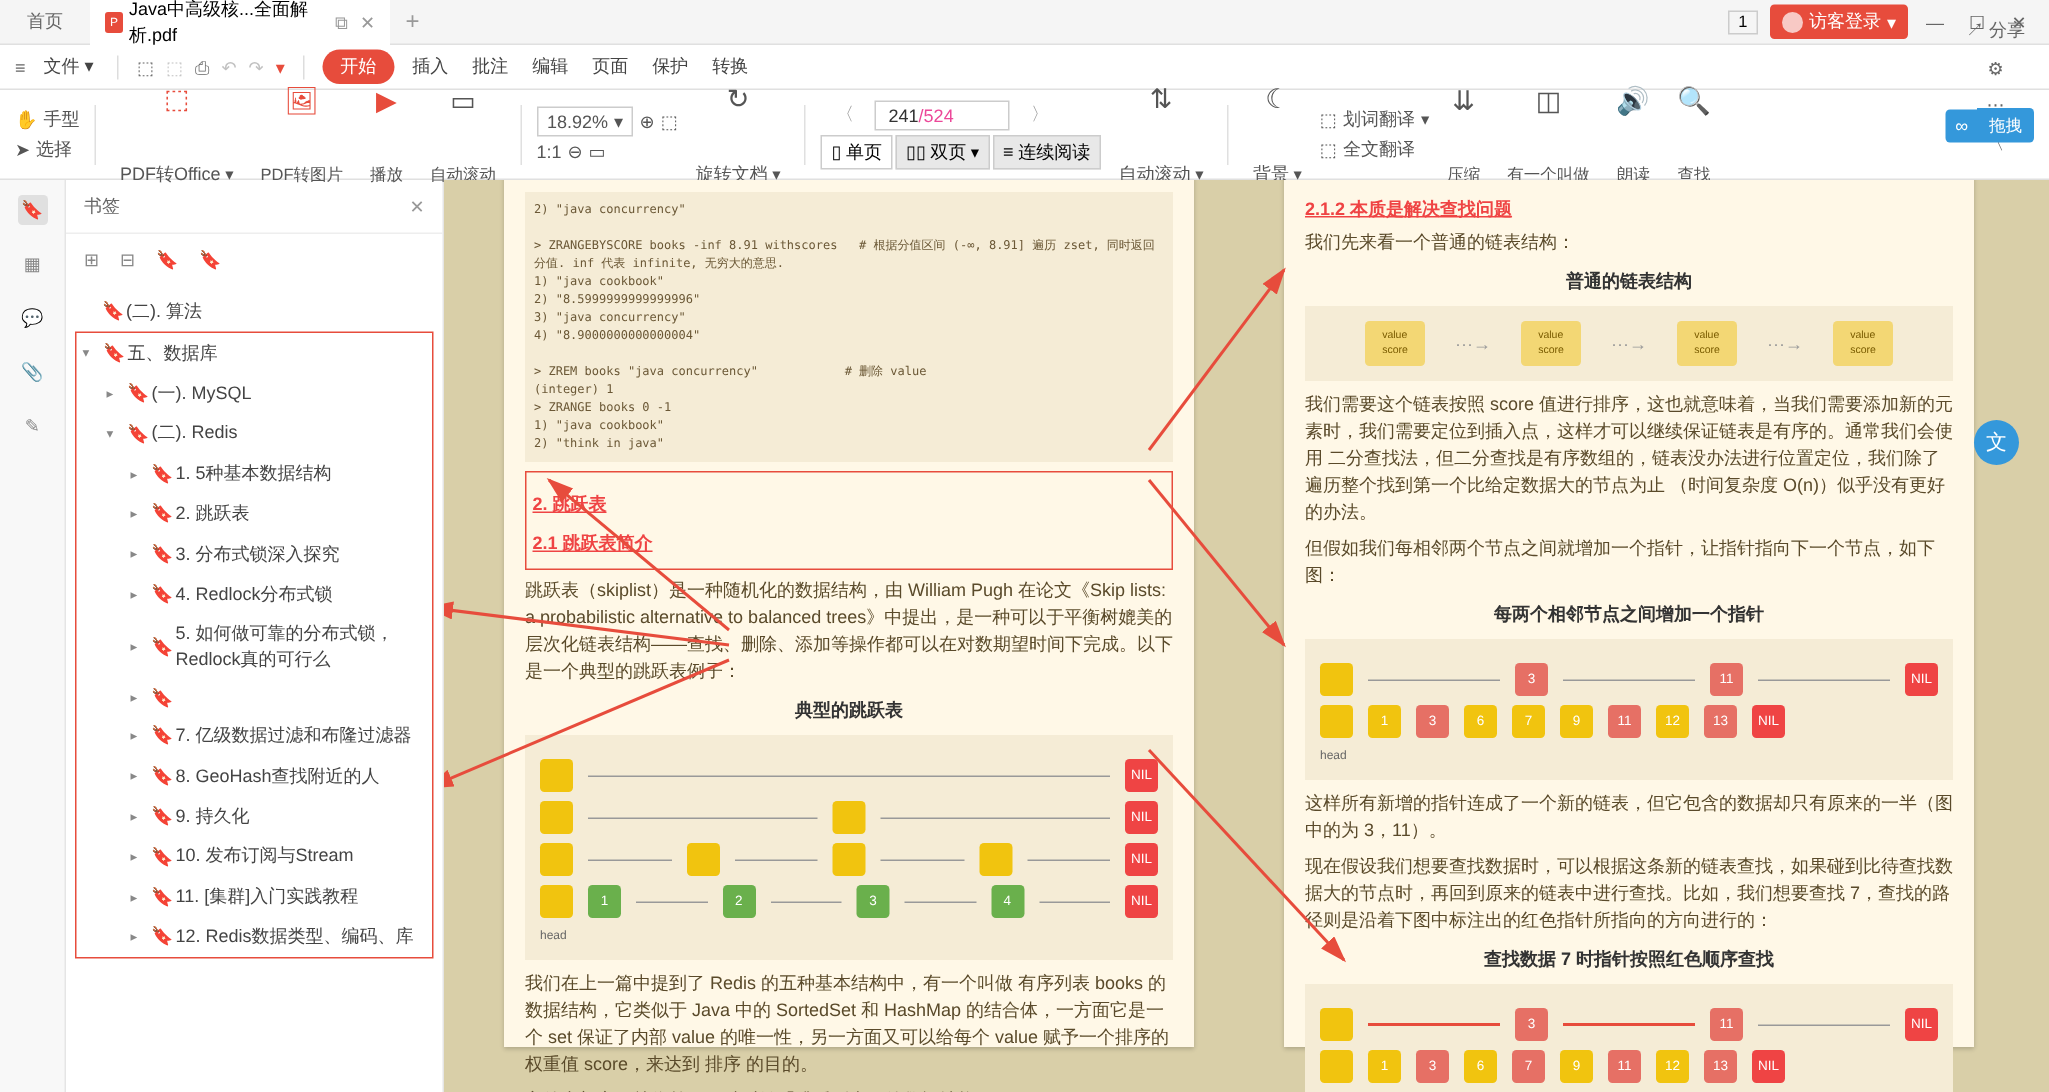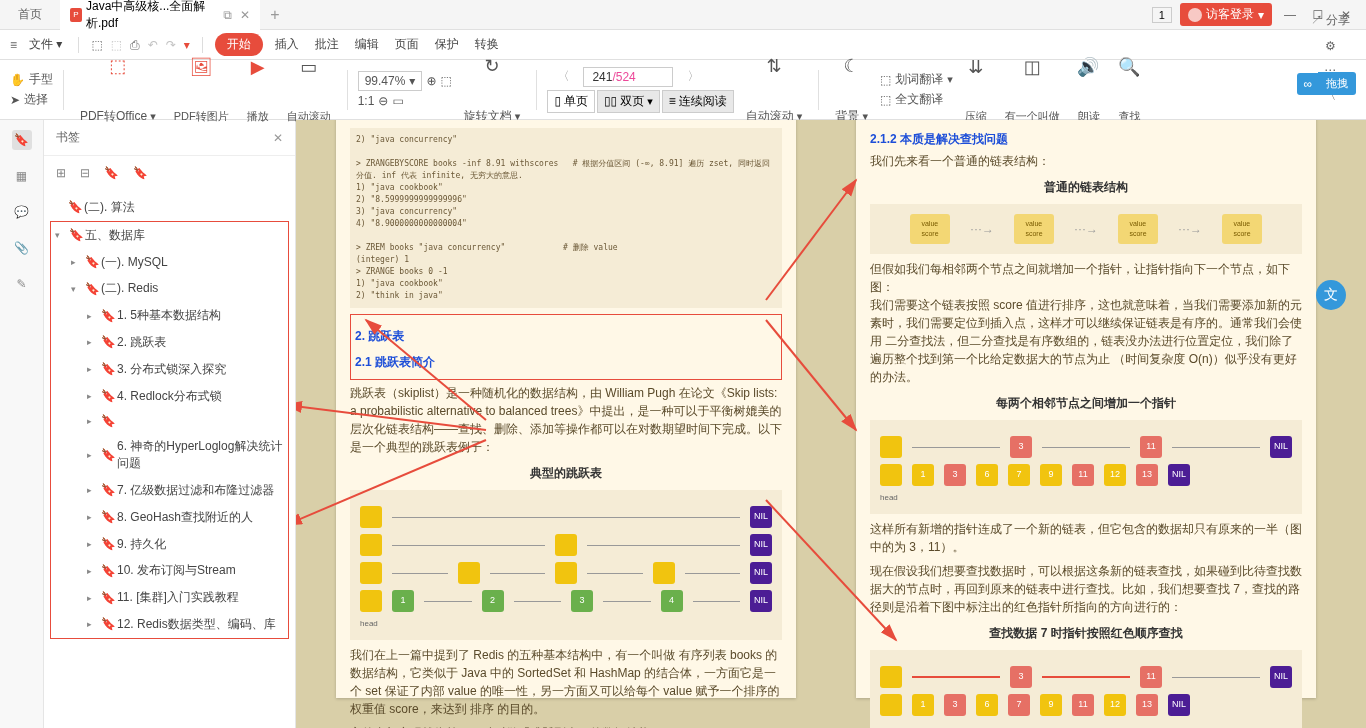--- a/index.html
+++ b/index.html
@@ -67,29 +67,29 @@
 .indent-0{padding-left:4px;}
 .indent-1{padding-left:20px;}
 .indent-2{padding-left:36px;}
 .red-box{border:1px solid #e74c3c;}
 
 .content{flex:1;background:#d9cfa8;position:relative;overflow:hidden;}
 .page{position:absolute;background:#fff8e7;box-shadow:0 1px 3px rgba(0,0,0,0.2);font-size:9px;color:#5a4a2a;padding:14px;line-height:1.5;}
 .page-left{left:40px;top:-12px;width:460px;height:590px;}
 .page-right{left:560px;top:-12px;width:460px;height:590px;}
 .code-block{background:#f5ecd6;padding:6px;font-family:monospace;font-size:8px;color:#6b5836;margin:6px 0;}
-.sec-title{font-weight:bold;margin:8px 0 4px;color:#1d4ed8;}
+.sec-title{font-weight:bold;margin:8px 0 4px;color:#ef4444;text-decoration:underline;}
 .diagram-title{text-align:center;font-weight:bold;margin:8px 0;color:#333;}
 .red-box-inline{border:1px solid #e74c3c;padding:2px;}
 .skiplist-diag{background:#f5ecd6;padding:10px;margin:6px 0;}
 .sl-row{display:flex;gap:10px;align-items:center;margin:6px 0;}
 .sl-node{width:22px;height:22px;border-radius:3px;display:flex;align-items:center;justify-content:center;font-size:9px;color:#fff;}
 .sl-yellow{background:#f1c40f;}
 .sl-red{background:#e67065;}
-.sl-blue{background:#4c1d95;}
+.sl-blue{background:#ef4444;}
 .sl-green{background:#6ab04c;}
 .head-lbl{font-size:8px;color:#666;margin-top:4px;}
 .chain-diag{background:#f5ecd6;padding:10px;margin:6px 0;}
 .chain-row{display:flex;gap:20px;align-items:center;justify-content:center;}
 .chain-node{width:40px;height:30px;background:#f3d774;border-radius:3px;display:flex;flex-direction:column;align-items:center;justify-content:center;font-size:7px;color:#7a5c00;}
 .chain-arrow{color:#999;}
 
 
 .arrow-svg{position:absolute;top:0;left:0;pointer-events:none;}
 
@@ -173,21 +173,21 @@
       <span class="rb-icon" style="color:#e74c3c">▶</span>
       <span class="rb-label">播放</span>
     </div>
   <div class="rb-group">
       <span class="rb-icon">▭</span>
       <span class="rb-label">自动滚动</span>
     </div>
   <div class="vsep"></div>
   <div class="tool-pair">
     <div class="tp-row">
-        <span class="zoom-box"><span>99.47%</span> ▾</span>
+        <span class="zoom-box"><span>18.92%</span> ▾</span>
         <span>⊕</span>
         <span>⬚</span>
       </div>
     <div class="tp-row">
         <span>1:1</span>
         <span>⊖</span>
         <span>▭</span>
       </div>
   </div>
   <div class="rb-group">
@@ -309,25 +309,25 @@
             <span class="lbl">3. 分布式锁深入探究</span>
           </div>
           <div class="tree-item indent-2">
             <span class="arrow">▸</span>
             <span class="bm-icon">🔖</span>
             <span class="lbl">4. Redlock分布式锁</span>
           </div>
           <div class="tree-item indent-2">
             <span class="arrow">▸</span>
             <span class="bm-icon">🔖</span>
-          </div>
-          <div class="tree-item indent-2">
-            <span class="arrow">▸</span>
-            <span class="bm-icon">🔖</span>
-            <span class="lbl">6. 神奇的HyperLoglog解决统计问题</span>
+            <span class="lbl">5. 如何做可靠的分布式锁，Redlock真的可行么</span>
+          </div>
+          <div class="tree-item indent-2">
+            <span class="arrow">▸</span>
+            <span class="bm-icon">🔖</span>
           </div>
           <div class="tree-item indent-2">
             <span class="arrow">▸</span>
             <span class="bm-icon">🔖</span>
             <span class="lbl">7. 亿级数据过滤和布隆过滤器</span>
           </div>
           <div class="tree-item indent-2">
             <span class="arrow">▸</span>
             <span class="bm-icon">🔖</span>
             <span class="lbl">8. GeoHash查找附近的人</span>
@@ -433,22 +433,22 @@
           <div class="chain-node" style="white-space:pre">value
 score</div>
             <span class="chain-arrow">···→</span>
           <div class="chain-node" style="white-space:pre">value
 score</div>
             <span class="chain-arrow">···→</span>
           <div class="chain-node" style="white-space:pre">value
 score</div>
         </div>
       </div>
+      <p>我们需要这个链表按照 score 值进行排序，这也就意味着，当我们需要添加新的元素时，我们需要定位到插入点，这样才可以继续保证链表是有序的。通常我们会使用 二分查找法，但二分查找是有序数组的，链表没办法进行位置定位，我们除了遍历整个找到第一个比给定数据大的节点为止 （时间复杂度 O(n)）似乎没有更好的办法。</p>
       <p style="margin-top:6px">但假如我们每相邻两个节点之间就增加一个指针，让指针指向下一个节点，如下图：</p>
-      <p>我们需要这个链表按照 score 值进行排序，这也就意味着，当我们需要添加新的元素时，我们需要定位到插入点，这样才可以继续保证链表是有序的。通常我们会使用 二分查找法，但二分查找是有序数组的，链表没办法进行位置定位，我们除了遍历整个找到第一个比给定数据大的节点为止 （时间复杂度 O(n)）似乎没有更好的办法。</p>
       <div class="diagram-title">每两个相邻节点之间增加一个指针</div>
       <div class="skiplist-diag">
         <div class="sl-row">
             <div class="sl-node sl-yellow"></div>
             <div style="flex:1;border-top:1px solid #999"></div>
             <div class="sl-node sl-red">3</div>
             <div style="flex:1;border-top:1px solid #999"></div>
             <div class="sl-node sl-red">11</div>
             <div style="flex:1;border-top:1px solid #999"></div>
             <div class="sl-node sl-blue">NIL</div>

